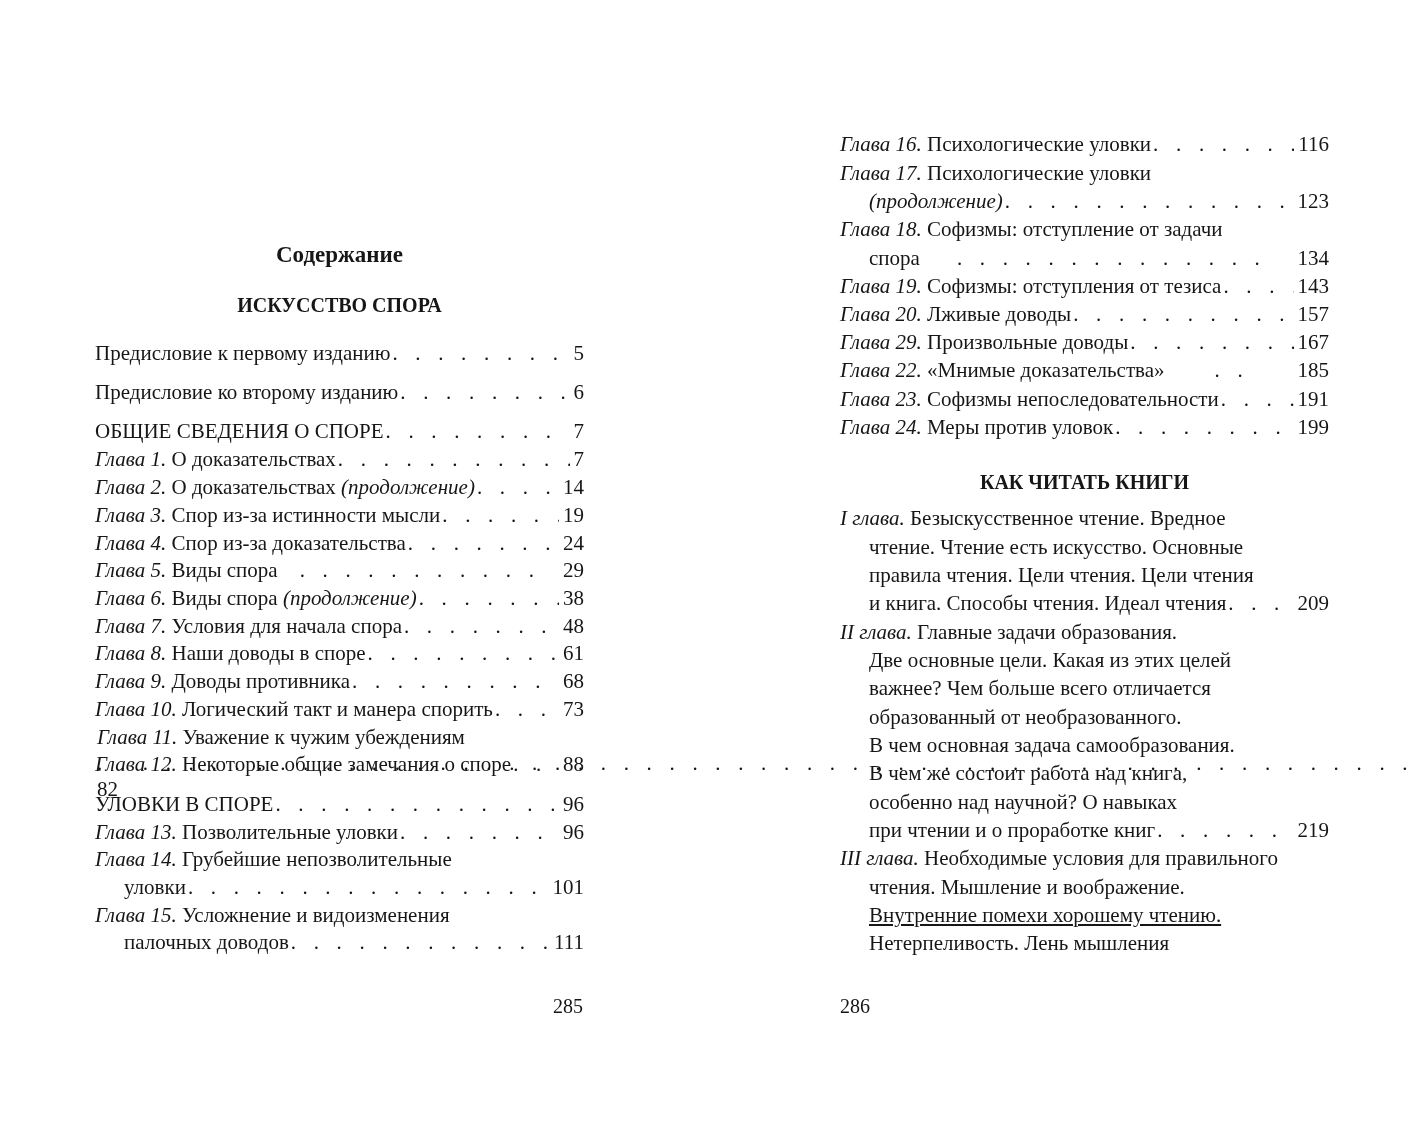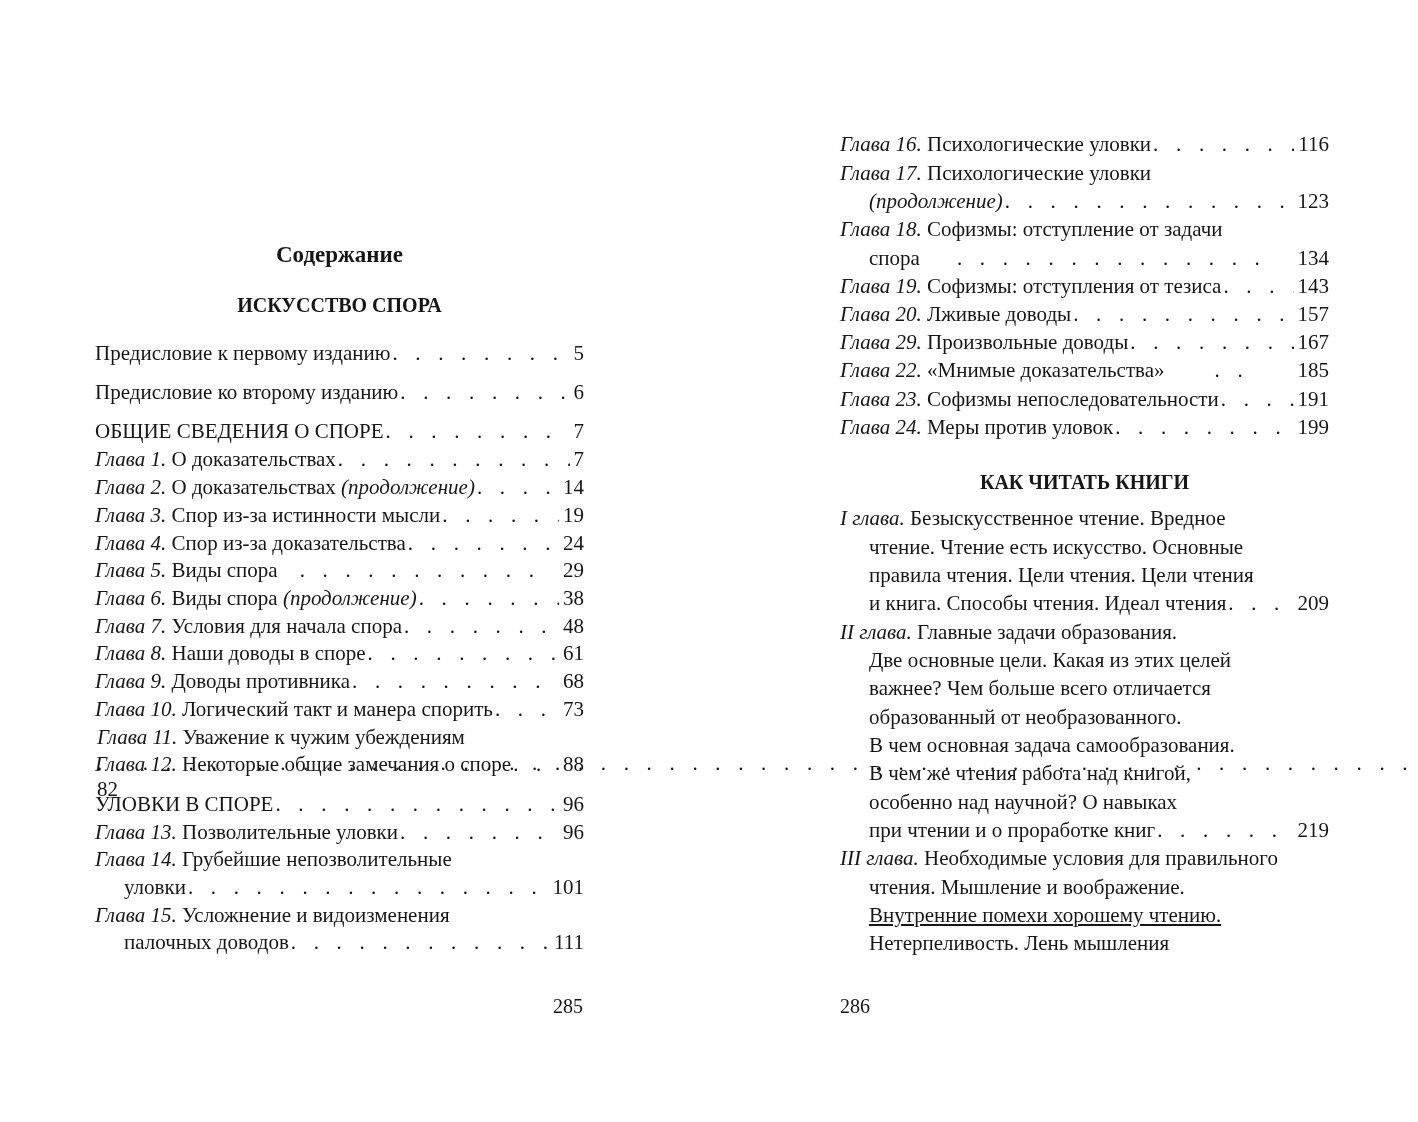--- a/index.html
+++ b/index.html
@@ -204,21 +204,21 @@
       <span class="pg">209</span>
   </div>
 
   <div class="line R plain" style="top:619px;">
     <i>II глава.</i> <span>Главные задачи образования.</span>
   </div>
   <div class="line R2 plain" style="top:647px;">Две основные цели. Какая из этих целей</div>
   <div class="line R2 plain" style="top:675px;">важнее? Чем больше всего отличается</div>
   <div class="line R2 plain" style="top:704px;">образованный от необразованного.</div>
   <div class="line R2 plain" style="top:732px;">В чем основная задача самообразования.</div>
-  <div class="line R2 plain" style="top:760px;">В чем же чтения работа над книгой,</div>
+  <div class="line R2 plain" style="top:760px;">В чем же состоит работа над книга,</div>
   <div class="line R2 plain" style="top:789px;">особенно над научной? О навыках</div>
   <div class="line R2" style="top:817px;">
     <span class="lbl">при чтении и о проработке книг</span>
       <span class="dots"></span>
       <span class="pg">219</span>
   </div>
 
   <div class="line R plain" style="top:845px;">
     <i>III глава.</i> <span>Необходимые условия для правильного</span>
   </div>

